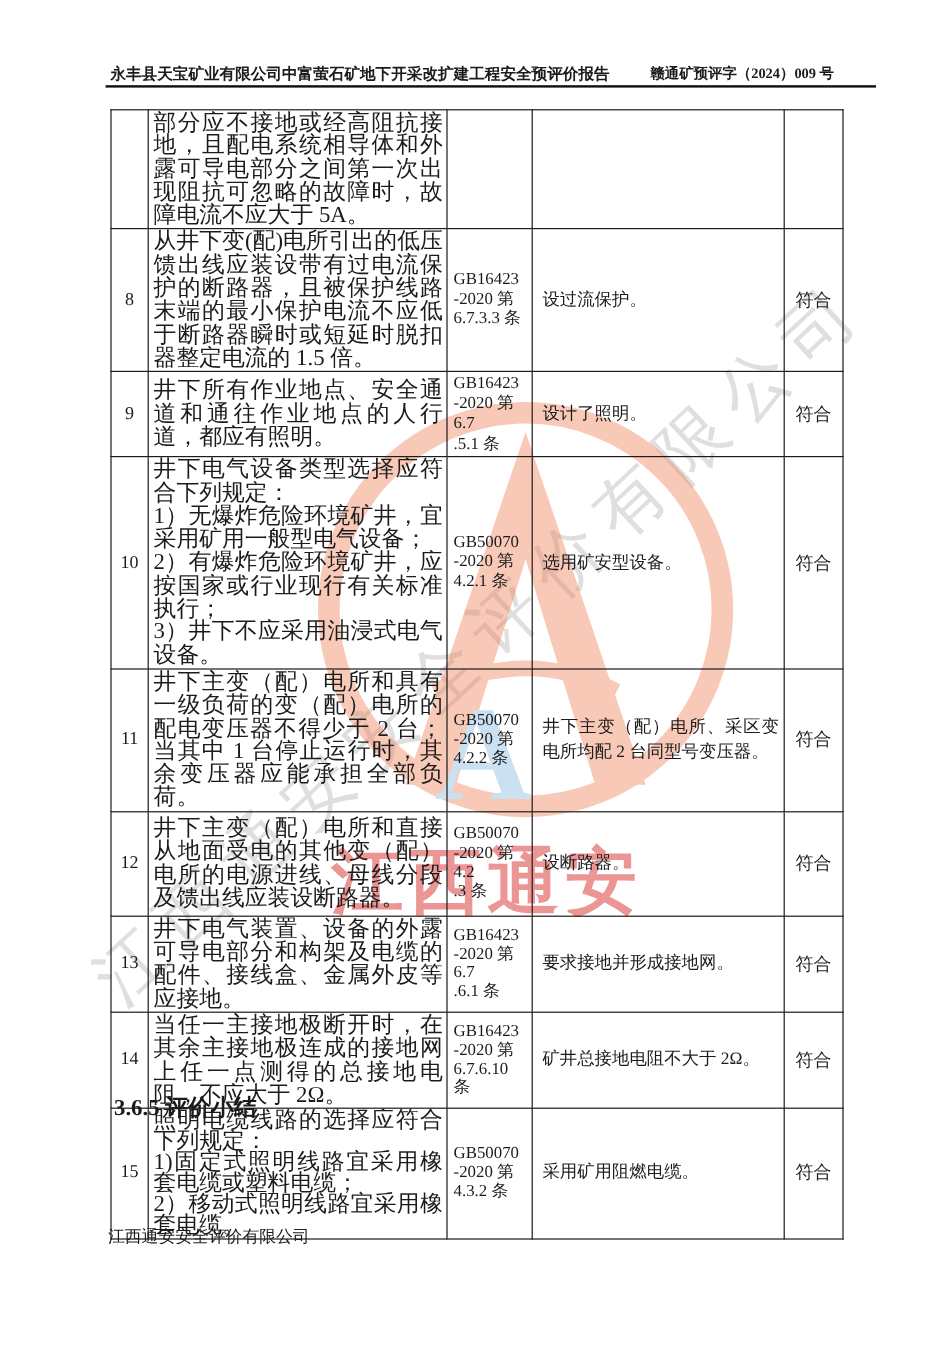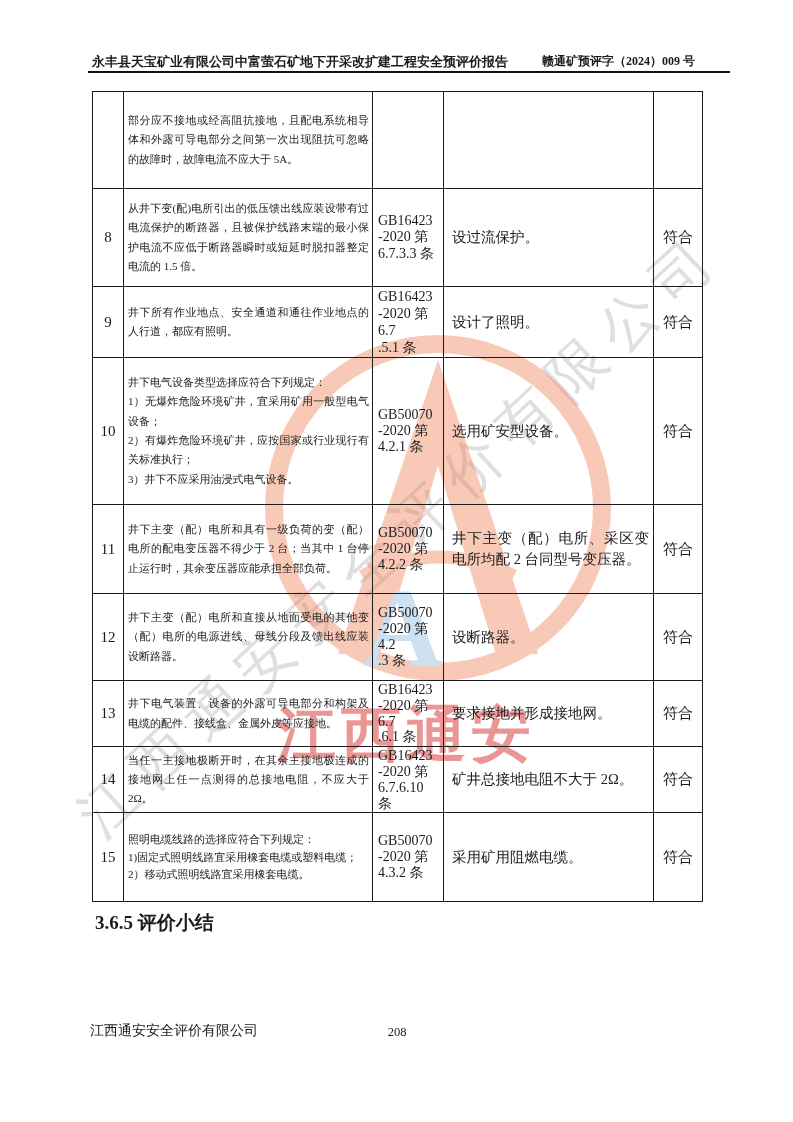--- a/index.html
+++ b/index.html
@@ -27,21 +27,21 @@
   .hdr-left{position:absolute;left:92px;top:53px;font-size:13px;font-weight:600;letter-spacing:0px;text-align:center;}
   .hdr-right{position:absolute;right:98px;top:53px;font-size:12px;font-weight:600;padding-left:16px;}
   .hdr-rule{position:absolute;left:88px;top:71px;width:642px;height:2px;background:#101010;}
 
   table.doc-table{
     position:absolute;left:92px;top:91px;
     border-collapse:collapse;table-layout:fixed;width:610px;
   }
   table.doc-table td{border:1px solid #1c1c1c;vertical-align:middle;overflow:hidden;}
   .c-no{text-align:center;font-size:15px;}
-  .c-content{font-size:11px;line-height:19.3px;text-align:justify;white-space:pre-line;padding:1px 3px 1px 4px;}
+  .c-content{font-size:19px;line-height:19.3px;text-align:justify;white-space:pre-line;padding:1px 3px 1px 4px;}
   .c-std{font-size:14px;line-height:16.2px;white-space:pre-line;padding:1px 0 1px 5px;}
   .c-measure{font-size:14.5px;line-height:21px;text-align:justify;padding:2px 4px 2px 8px;}
   .c-result{text-align:center;font-size:15px;}
   tr.h0{height:97px;} tr.h1{height:98px;} tr.h2{height:70px;} tr.h3{height:147px;}
   tr.h4{height:89px;} tr.h5{height:87px;} tr.h6{height:64px;} tr.h7{height:64px;} tr.h8{height:89px;}
   tr.h2 .c-std{line-height:17px;}
   tr.h6 .c-std, tr.h7 .c-std{line-height:15.8px;}
   tr.h8 .c-content{line-height:17.6px;}
 
   .sec-heading{position:absolute;left:95px;top:910px;font-size:19px;font-weight:700;}
@@ -171,16 +171,15 @@
 4.3.2 条</td>
           <td class="c-measure">采用矿用阻燃电缆。</td>
           <td class="c-result">符合</td>
         </tr>
       </tbody>
     </table>
 
     <div class="sec-heading">3.6.5 评价小结</div>
 
     <div class="ftr-company">江西通安安全评价有限公司</div>
-    <div class="ftr-page">208</div>
 
   </div>
 </div>
 
 </body></html>

